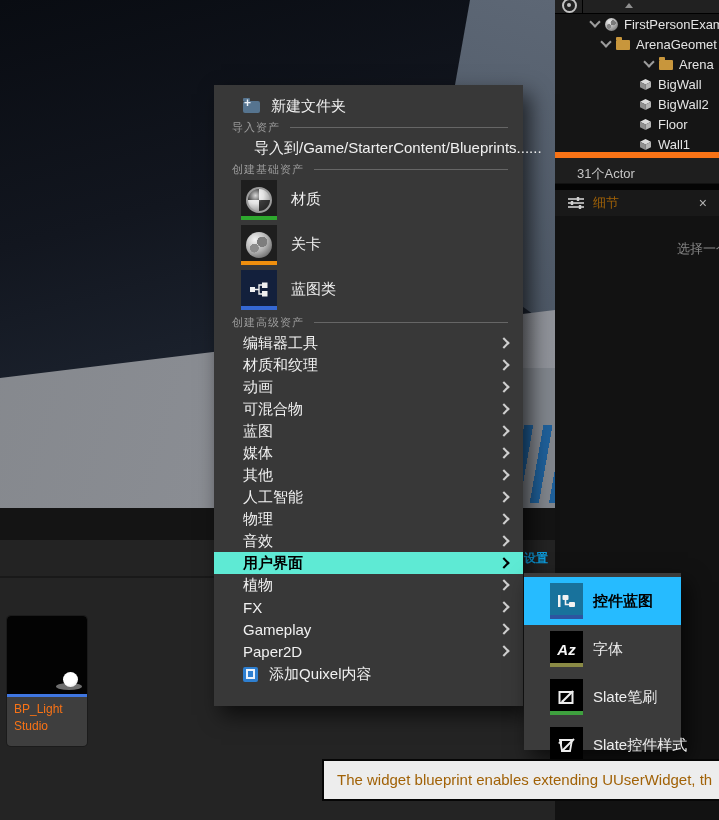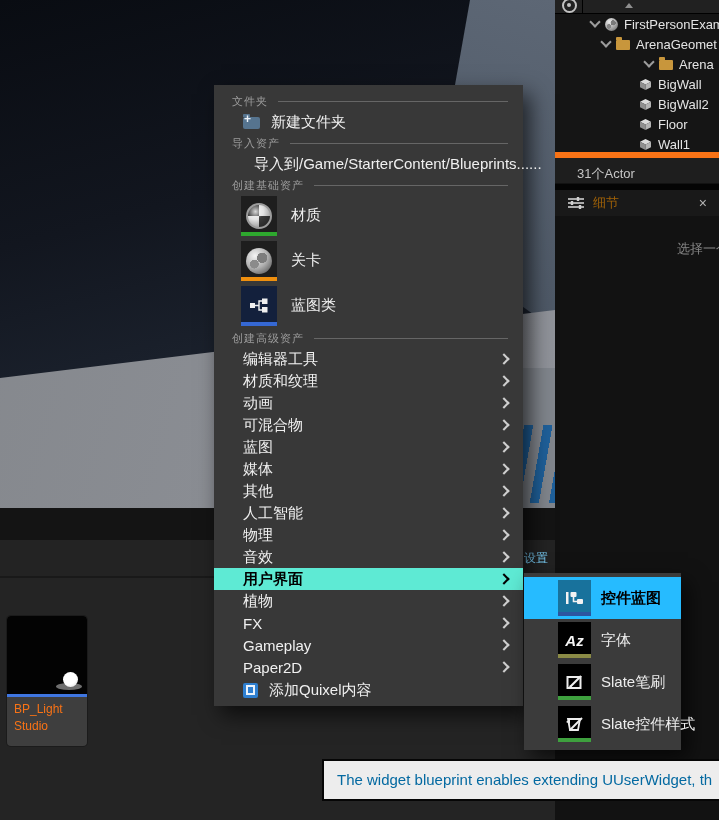--- a/index.html
+++ b/index.html
@@ -15,21 +15,21 @@
     clip-path:polygon(470px 0,555px 0,555px 330px,428px 238px);}
   .vp-floor{position:absolute;inset:0;
     background:linear-gradient(105deg,#84878c,#90939a);
     clip-path:polygon(0 378px,555px 310px,555px 508px,0 508px);}
   .vp-target{position:absolute;left:514px;top:368px;width:41px;height:141px;background:#80858c;}
   .vp-target .stripes{position:absolute;left:0;right:0;bottom:6px;height:78px;
     background:repeating-linear-gradient(100deg,#80858c 0 10px,#1f609a 10px 19px);}
 
   .vp-bottom{left:0;top:508px;width:555px;height:32px;background:#141414;}
   .cb-toolbar{left:0;top:540px;width:555px;height:38px;background:#232323;border-bottom:2px solid #191919;box-sizing:border-box;}
-  .cb-settings{position:absolute;left:524px;top:10px;font-size:12px;color:#7dd3fc;white-space:nowrap;}
+  .cb-settings{position:absolute;left:524px;top:10px;font-size:12px;color:#0ea5e9;white-space:nowrap;font-weight:bold;}
   .cb-body{left:0;top:578px;width:555px;height:242px;background:#242424;}
 
   
   .asset-tile{left:7px;top:616px;width:80px;height:130px;background:#3e3e3e;border-radius:4px;
     overflow:hidden;box-shadow:0 0 0 1px #1b1b1b;}
   .asset-thumb{position:relative;height:78px;background:#030303;}
   .asset-shadow{position:absolute;right:5px;bottom:4px;width:26px;height:7px;border-radius:50%;background:#6e6e6e;}
   .asset-sphere{position:absolute;right:9px;bottom:7px;width:15px;height:15px;border-radius:50%;
     background:radial-gradient(circle at 38% 32%,#ffffff 55%,#d6d6d6);}
   .asset-bar{height:3px;background:#3f76e0;}
@@ -96,30 +96,30 @@
     transform:rotate(-45deg);flex:none;}
   .mitem-adv.selected{background:#5eead4;color:#000;font-weight:bold;}
   .mitem-adv.selected .chev-r{border-color:#000;}
   .mitem-qx{display:flex;align-items:center;height:24px;padding-left:29px;gap:11px;font-size:15px;color:#f0f0f0;}
   .qx-icon{width:15px;height:15px;background:#2e7fd0;border-radius:2px;display:flex;align-items:center;justify-content:center;flex:none;}
   .qx-icon::before{content:"";width:5px;height:6px;border:2px solid #eaf2fb;}
 
   
   #sub-menu{left:524px;top:573px;width:157px;height:177px;background:#3b3b3b;box-sizing:border-box;
     padding-top:4px;box-shadow:7px 9px 20px rgba(0,0,0,.65);}
-  .smitem{display:flex;align-items:center;height:42px;padding-left:34px;gap:10px;font-size:15px;color:#eeeeee;white-space:nowrap;}
+  .smitem{display:flex;align-items:center;height:48px;padding-left:26px;gap:10px;font-size:15px;color:#eeeeee;white-space:nowrap;}
   .smitem.selected{background:#26BBFF;color:#000;font-weight:bold;}
   .stile{width:33px;height:36px;background:#000000;position:relative;display:flex;align-items:center;justify-content:center;flex:none;}
   .smitem.selected .stile{background:rgba(8,26,36,.45);}
   .stile .bar{position:absolute;left:0;right:0;bottom:0;height:4px;}
   .az{font-size:15px;font-weight:bold;font-style:italic;color:#f5f5f5;}
 
   
   #tooltip{left:322px;top:759px;width:397px;height:42px;background:#ededed;border:2px solid #060606;border-right:none;
-    box-sizing:border-box;font-size:15px;color:#0369a1;line-height:37px;padding-left:13px;white-space:nowrap;overflow:hidden;}
+    box-sizing:border-box;font-size:15px;color:#a16207;line-height:37px;padding-left:13px;white-space:nowrap;overflow:hidden;}
 </style>
 </head>
 <body>
 
 <div id="app">
 
   <div class="abs" id="viewport">
     <div class="vp-light-wall"></div>
     <div class="vp-floor"></div>
     <div class="vp-target">
@@ -217,24 +217,20 @@
       </svg>
       <span class="details-title">细节</span>
       <span class="details-close">×</span>
     </div>
     <div class="details-body">
       <span class="details-hint">选择一个</span>
     </div>
   </div>
 
   <div class="abs" id="ctx-menu">
-    <div class="msec">
-      <span class="t">文件夹</span>
-      <span class="line"></span>
-    </div>
     <div class="mitem-sm">
       <span class="nf"></span>
       <span>新建文件夹</span>
     </div>
     <div class="msec">
       <span class="t">导入资产</span>
       <span class="line"></span>
     </div>
     <div class="mitem-sm">
       <svg width="17" height="16" viewBox="0 0 17 16">

